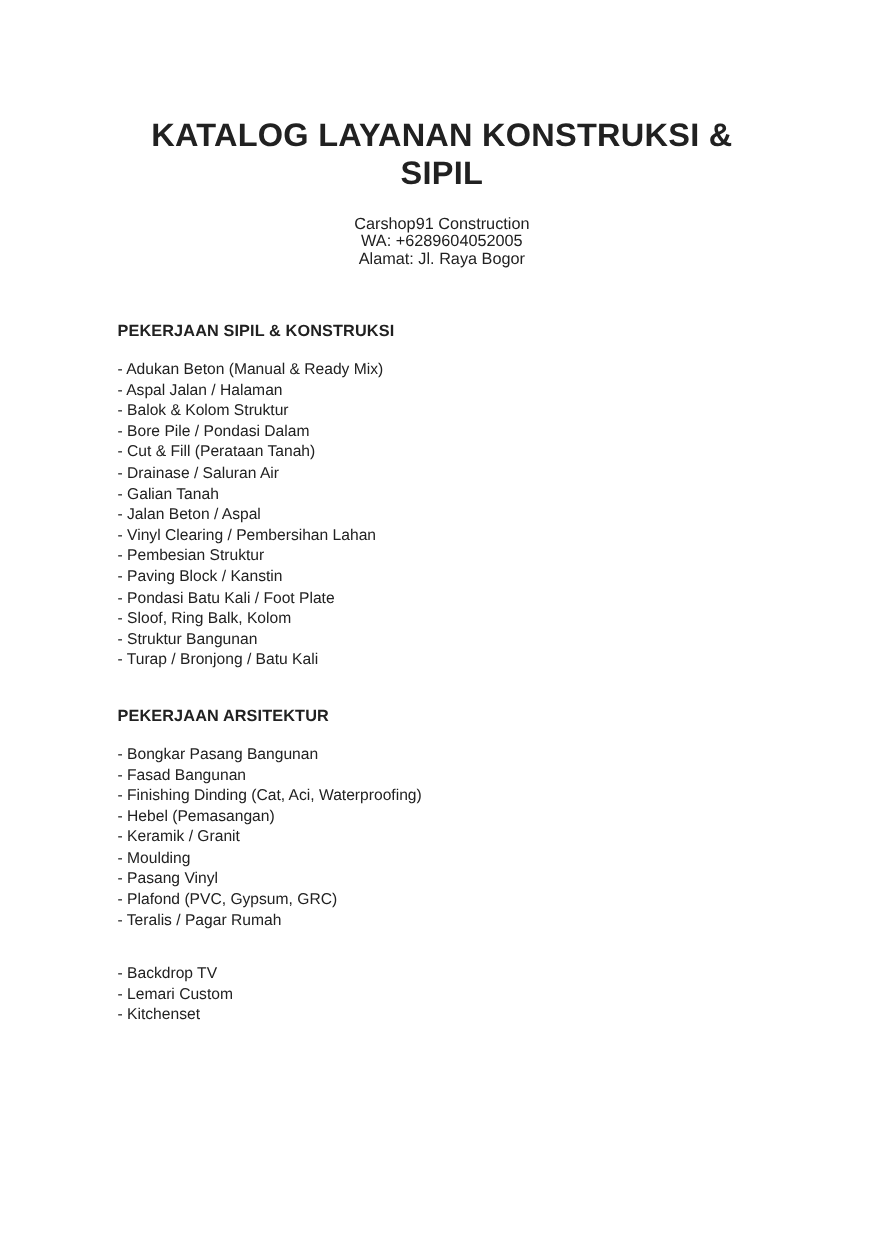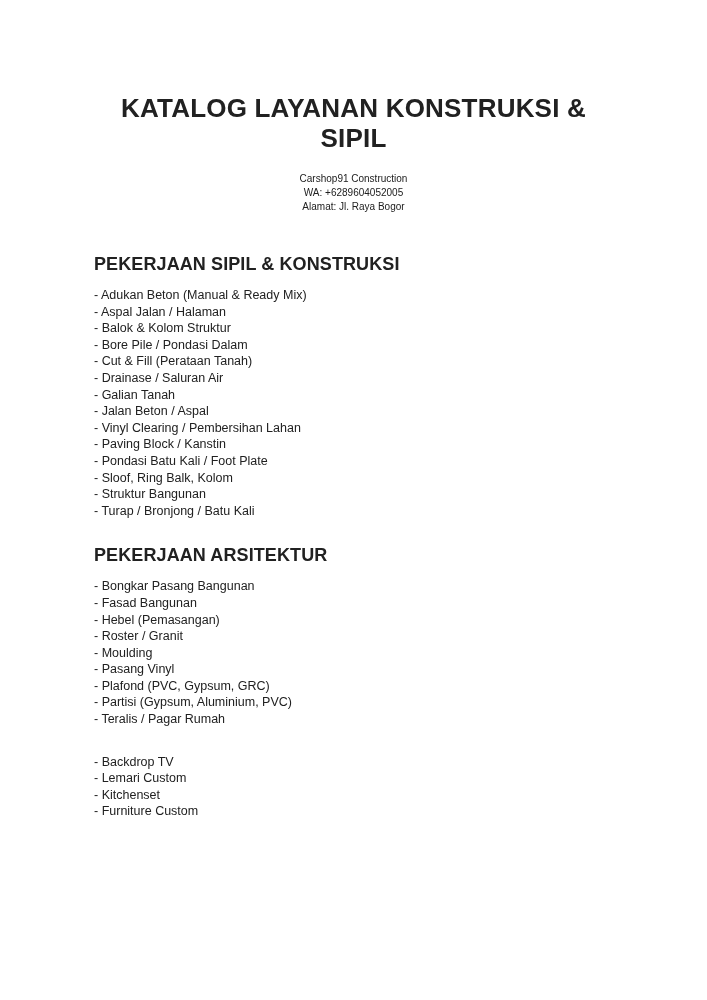--- a/index.html
+++ b/index.html
@@ -23,32 +23,32 @@
     font-size: 26px;
     line-height: 30px;
     font-weight: bold;
     text-align: center;
     letter-spacing: 0.2px;
   }
   .title-line { display: block; }
   .contact {
     margin-top: 19px;
     text-align: center;
-    font-size: 10px;
+    font-size: 13px;
     line-height: 14px;
   }
   .content {
     padding-left: 94px;
     padding-right: 60px;
   }
   .svc-section { margin-top: 26px; }
   .svc-section.first { margin-top: 40px; }
   .section-heading {
     margin: 0;
-    font-size: 18px;
+    font-size: 13px;
     line-height: 21px;
     font-weight: bold;
     letter-spacing: 0.1px;
   }
   .service-list {
     list-style: none;
     margin: 12px 0 0 0;
     padding: 0;
     font-size: 12.5px;
     line-height: 16.6px;
@@ -79,48 +79,48 @@
 
       <li class="service-item">- Adukan Beton (Manual &amp; Ready Mix)</li>
           <li class="service-item">- Aspal Jalan / Halaman</li>
           <li class="service-item">- Balok &amp; Kolom Struktur</li>
           <li class="service-item">- Bore Pile / Pondasi Dalam</li>
           <li class="service-item">- Cut &amp; Fill (Perataan Tanah)</li>
           <li class="service-item">- Drainase / Saluran Air</li>
           <li class="service-item">- Galian Tanah</li>
           <li class="service-item">- Jalan Beton / Aspal</li>
           <li class="service-item">- Vinyl Clearing / Pembersihan Lahan</li>
+          <li class="service-item">- Pembesian Struktur</li>
           <li class="service-item">- Paving Block / Kanstin</li>
           <li class="service-item">- Pondasi Batu Kali / Foot Plate</li>
           <li class="service-item">- Sloof, Ring Balk, Kolom</li>
           <li class="service-item">- Struktur Bangunan</li>
           <li class="service-item">- Turap / Bronjong / Batu Kali</li>
         </ul>
     </section>
 
     <section class="svc-section">
       <h2 class="section-heading">PEKERJAAN ARSITEKTUR</h2>
       <ul class="service-list">
 
       <li class="service-item">- Bongkar Pasang Bangunan</li>
           <li class="service-item">- Fasad Bangunan</li>
+          <li class="service-item">- Finishing Dinding (Cat, Aci, Waterproofing)</li>
           <li class="service-item">- Hebel (Pemasangan)</li>
-          <li class="service-item">- Roster / Granit</li>
+          <li class="service-item">- Keramik / Granit</li>
           <li class="service-item">- Moulding</li>
           <li class="service-item">- Pasang Vinyl</li>
           <li class="service-item">- Plafond (PVC, Gypsum, GRC)</li>
-          <li class="service-item">- Partisi (Gypsum, Aluminium, PVC)</li>
           <li class="service-item">- Teralis / Pagar Rumah</li>
         </ul>
     </section>
 
     <section class="svc-section">
       <ul class="service-list">
 
       <li class="service-item">- Backdrop TV</li>
           <li class="service-item">- Lemari Custom</li>
           <li class="service-item">- Kitchenset</li>
-          <li class="service-item">- Furniture Custom</li>
         </ul>
     </section>
 
   </main>
 </div>
 
 </body></html>

